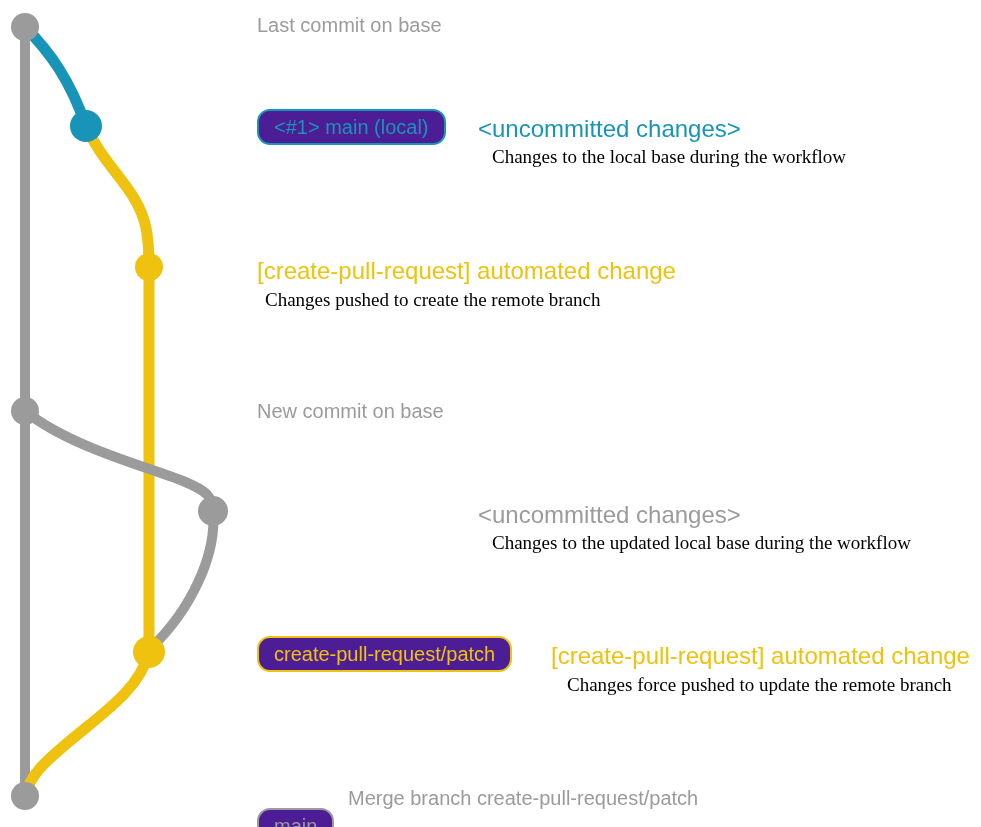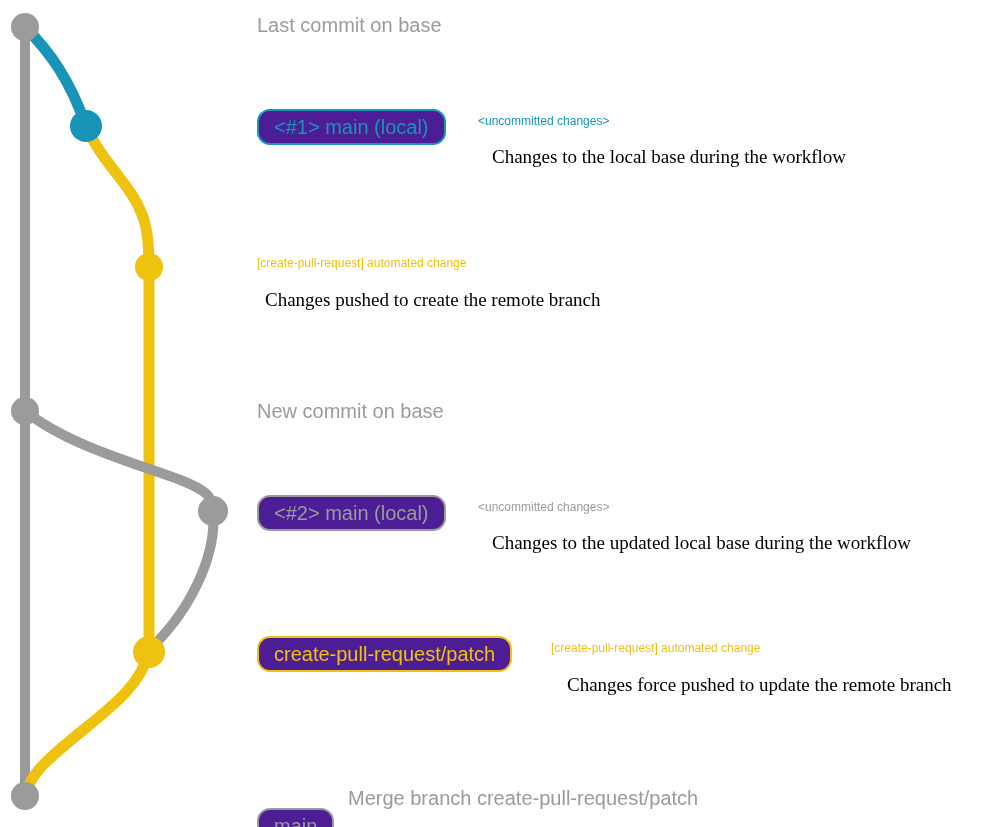--- a/index.html
+++ b/index.html
@@ -6,21 +6,21 @@
   .stage{
     position:relative;
     width:981px;height:827px;
     background:#ffffff;
     font-family:"Liberation Sans", sans-serif;
     overflow:hidden;
   }
   .graph-svg{position:absolute;left:0;top:0;}
   .abs{position:absolute;white-space:nowrap;}
   .ann{font-size:20px;line-height:1.15;}
-  .heading{font-size:12px;line-height:1.15;}
+  .heading{font-size:24px;line-height:1.15;}
   .note{
     font-family:"Liberation Serif", serif;
     font-size:19px;line-height:1.15;color:#000000;
   }
   .badge{
     display:inline-block;
     font-size:20px;line-height:24px;
     padding:4px 15px;
     border:2px solid currentColor;
     border-radius:13px;
@@ -61,21 +61,20 @@
 
   <div class="abs badge" style="left: 257px; top: 109px; color: rgb(24, 148, 184);">&lt;#1&gt; main (local)</div>
   <div class="abs heading" style="left: 478px; top: 115px; color: rgb(24, 148, 184);">&lt;uncommitted changes&gt;</div>
   <div class="abs note" style="left:492px;top:146px;">Changes to the local base during the workflow</div>
 
   <div class="abs heading" style="left: 257px; top: 257px; color: rgb(238, 194, 14);">[create-pull-request] automated change</div>
   <div class="abs note" style="left:265px;top:289px;">Changes pushed to create the remote branch</div>
 
   <div class="abs ann" style="left: 257px; top: 400px; color: rgb(155, 155, 155);">New commit on base</div>
 
-  <div class="abs badge" style="left: 257px; top: 495px; color: rgb(155, 155, 155);">&lt;#2&gt; main (local)</div>
   <div class="abs heading" style="left: 478px; top: 501px; color: rgb(155, 155, 155);">&lt;uncommitted changes&gt;</div>
   <div class="abs note" style="left:492px;top:532px;">Changes to the updated local base during the workflow</div>
 
   <div class="abs badge" style="left: 257px; top: 636px; color: rgb(238, 194, 14);">create-pull-request/patch</div>
   <div class="abs heading" style="left: 551px; top: 642px; color: rgb(238, 194, 14);">[create-pull-request] automated change</div>
   <div class="abs note" style="left:567px;top:674px;">Changes force pushed to update the remote branch</div>
 
   <div class="abs badge" style="left: 257px; top: 780px; color: rgb(155, 155, 155); margin-top: 28px;">main</div>
   <div class="abs ann" style="left: 348px; top: 787px; color: rgb(155, 155, 155);">Merge branch create-pull-request/patch</div>
 

